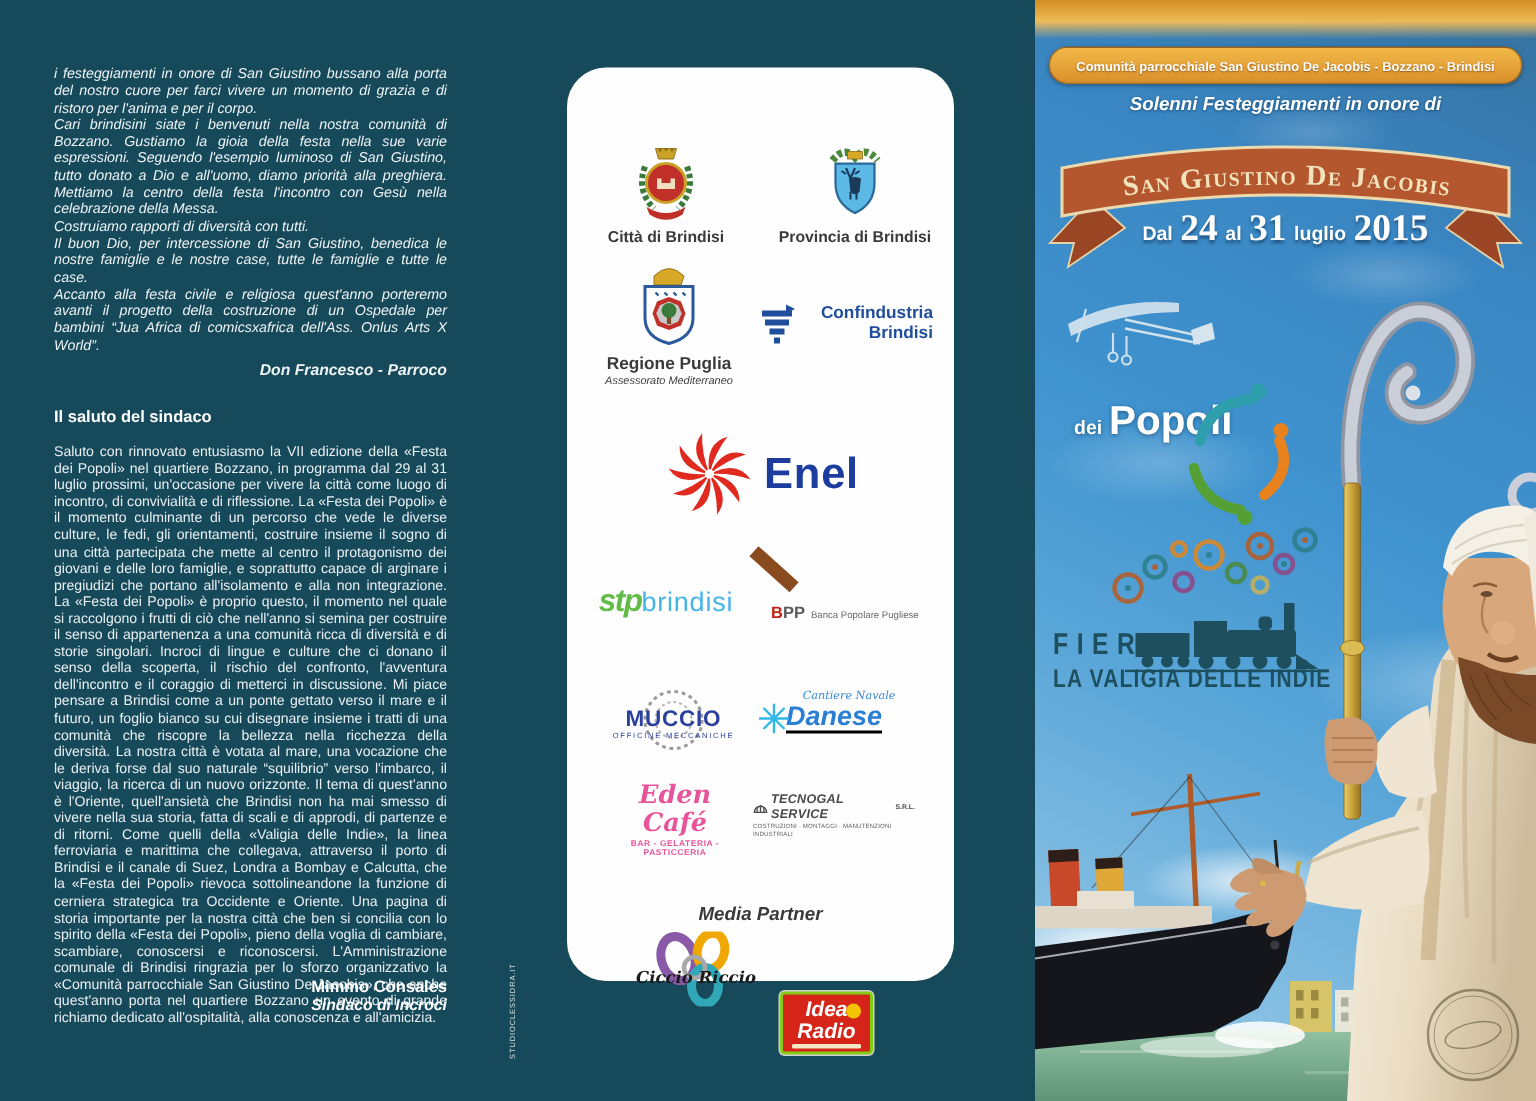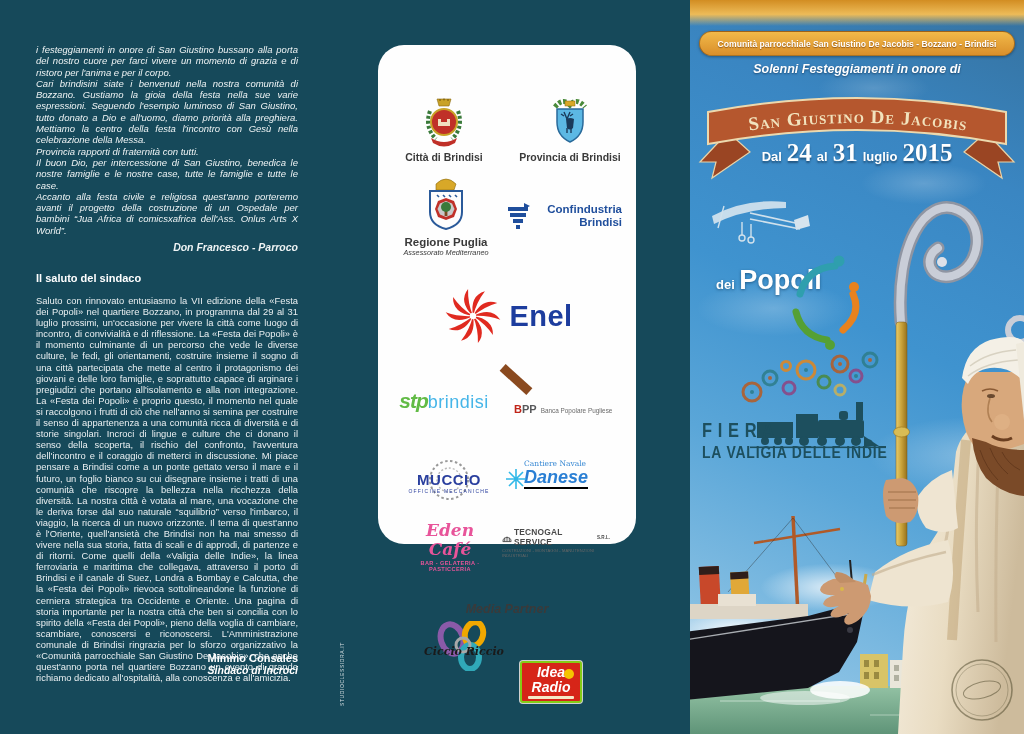--- a/index.html
+++ b/index.html
@@ -17,21 +17,21 @@
   .mayor h3{font-size:11px;font-weight:bold;color:#fff;margin:16px 0 11px;}
   .mayor .mayor-text{font-size:9.4px;line-height:11.1px;text-align:justify;margin:0;hyphens:auto;}
   .mayor-sig{position:absolute;left:36px;top:652px;width:262px;text-align:right;color:#fff;}
   .mayor-sig .nm{font-weight:bold;font-size:11px;}
   .mayor-sig .tt{font-weight:bold;font-style:italic;font-size:10.5px;}
 
   .studio-credit{position:absolute;left:339px;top:642px;height:64px;writing-mode:vertical-rl;
         transform:rotate(180deg);font-size:5px;letter-spacing:.6px;color:rgba(255,255,255,.8);}
 
   
-  .panel{position:absolute;left:378px;top:45px;width:258px;height:499px;background:#fefefe;
+  .panel{position:absolute;left:378px;top:45px;width:258px;height:609px;background:#fefefe;
         border-radius:26px;}
   .lg{position:absolute;text-align:center;color:#3a3a3a;}
   .lg .lbl{font-weight:bold;font-size:10.5px;color:#3a3a3a;}
   .lg .sub{font-style:italic;font-size:7.3px;color:#3a3a3a;}
 
   .lg-citta{left:14px;top:50px;width:104px;}
   .lg-prov{left:136px;top:50px;width:112px;}
   .lg-regione{left:22px;top:131px;width:92px;}
   .lg-regione .lbl{font-size:11.5px;}
   .lg-conf{left:128px;top:156px;width:116px;display:flex;align-items:center;gap:4px;}
@@ -46,31 +46,31 @@
         transform:rotate(42deg);}
   .lg-bpp .row{position:absolute;left:26px;top:32px;white-space:nowrap;}
   .lg-bpp .b{color:#c02418;font-weight:bold;font-size:11px;}
   .lg-bpp .pp{color:#58595b;font-weight:bold;font-size:11px;}
   .lg-bpp .bk{color:#6a6a6a;font-size:6.4px;margin-left:4px;}
   .lg-muccio{left:28px;top:418px;width:86px;height:44px;}
   .lg-muccio svg{position:absolute;left:20px;top:-6px;}
   .lg-muccio .lbl{position:relative;font-size:15px;font-weight:900;color:#2a3f9e;letter-spacing:.5px;margin-top:8px;}
   .lg-muccio .sub{position:relative;font-style:normal;font-size:5px;letter-spacing:1.2px;color:#2a3f9e;}
   .lg-danese{left:126px;top:414px;width:104px;height:46px;}
-  .lg-danese .scr{font-family:"DejaVu Serif",serif;font-size:7.5px;color:#3a8ad4;
-        text-align:right;margin-right:22px;}
+  .lg-danese .scr{font-family:"DejaVu Serif",serif;font-style:italic;font-size:7.5px;color:#3a8ad4;
+        text-align:right;margin-right:11px;}
   .lg-danese .dn{font-weight:bold;font-style:italic;font-size:18px;color:#2a7fd4;
         border-bottom:2px solid #000000;display:inline-block;line-height:1;padding-bottom:1px;}
   .lg-eden{left:24px;top:476px;width:96px;}
   .lg-eden .ed{font-family:"DejaVu Serif",serif;font-style:italic;font-weight:bold;font-size:17px;
         color:#e8549a;line-height:1.1;}
   .lg-eden .sub{font-style:normal;font-size:5.6px;letter-spacing:.4px;color:#e8549a;font-weight:bold;margin-top:2px;}
   .lg-tecnogal{left:124px;top:482px;width:108px;text-align:left;}
   .lg-tecnogal .row{display:flex;align-items:center;gap:2px;}
-  .lg-tecnogal .tg{font-weight:bold;font-size:8.4px;color:#4a4a4a;letter-spacing:.2px;}
+  .lg-tecnogal .tg{font-weight:bold;font-size:8.4px;color:#4a4a4a;letter-spacing:.2px;font-style:italic;}
   .lg-tecnogal .srl{font-size:4.6px;color:#4a4a4a;font-weight:bold;}
   .lg-tecnogal .sub{font-style:normal;font-size:4.1px;color:#666;margin-top:1px;letter-spacing:.1px;}
   .media-heading{position:absolute;top:557px;width:100%;text-align:center;font-weight:bold;
         font-style:italic;font-size:12.5px;color:#3a3a3a;}
   .lg-ciccio{left:38px;top:576px;width:96px;height:50px;}
   .lg-ciccio svg{position:absolute;left:10px;top:0;}
   .lg-ciccio .lbl{position:absolute;left:0;right:0;top:24px;font-family:"DejaVu Serif",serif;
         font-weight:bold;font-style:italic;font-size:11px;color:#1a1a1a;}
   .lg-idea{left:142px;top:580px;width:58px;height:38px;background:#d62518;border:2px solid #84cc16;
         box-shadow:0 0 0 1px #d0d0d0;border-radius:3px;color:#fff;font-weight:bold;font-style:italic;
@@ -120,21 +120,21 @@
   .fiera .l2{font-size:17px;font-weight:bold;letter-spacing:1px;margin-top:3px;}
 </style>
 </head>
 <body>
 
 <div class="page">
 
   <section class="pastor">
     <p class="body">i festeggiamenti in onore di San Giustino bussano alla porta del nostro cuore per farci vivere un momento di grazia e di ristoro per l'anima e per il corpo.</p>
     <p class="body">Cari brindisini siate i benvenuti nella nostra comunità di Bozzano. Gustiamo la gioia della festa nella sue varie espressioni. Seguendo l'esempio luminoso di San Giustino, tutto donato a Dio e all'uomo, diamo priorità alla preghiera. Mettiamo la centro della festa l'incontro con Gesù nella celebrazione della Messa.</p>
-    <p class="body">Provincia rapporti di fraternità con tutti.</p>
+    <p class="body">Costruiamo rapporti di diversità con tutti.</p>
     <p class="body">Il buon Dio, per intercessione di San Giustino, benedica le nostre famiglie e le nostre case, tutte le famiglie e tutte le case.</p>
     <p class="body">Accanto alla festa civile e religiosa quest'anno porteremo avanti il progetto della costruzione di un Ospedale per bambini “Jua Africa di comicsxafrica dell'Ass. Onlus Arts X World”.</p>
     <p class="sig">Don Francesco - Parroco</p>
   </section>
 
   <section class="mayor">
     <h3>Il saluto del sindaco</h3>
     <p class="mayor-text">Saluto con rinnovato entusiasmo la VII edizione della «Festa dei Popoli» nel quartiere Bozzano, in programma dal 29 al 31 luglio prossimi, un'occasione per vivere la città come luogo di incontro, di convivialità e di riflessione. La «Festa dei Popoli» è il momento culminante di un percorso che vede le diverse culture, le fedi, gli orientamenti, costruire insieme il sogno di una città partecipata che mette al centro il protagonismo dei giovani e delle loro famiglie, e soprattutto capace di arginare i pregiudizi che portano all'isolamento e alla non integrazione. La «Festa dei Popoli» è proprio questo, il momento nel quale si raccolgono i frutti di ciò che nell'anno si semina per costruire il senso di appartenenza a una comunità ricca di diversità e di storie singolari. Incroci di lingue e culture che ci donano il senso della scoperta, il rischio del confronto, l'avventura dell'incontro e il coraggio di metterci in discussione. Mi piace pensare a Brindisi come a un ponte gettato verso il mare e il futuro, un foglio bianco su cui disegnare insieme i tratti di una comunità che riscopre la bellezza nella ricchezza della diversità. La nostra città è votata al mare, una vocazione che le deriva forse dal suo naturale “squilibrio” verso l'imbarco, il viaggio, la ricerca di un nuovo orizzonte. Il tema di quest'anno è l'Oriente, quell'ansietà che Brindisi non ha mai smesso di vivere nella sua storia, fatta di scali e di approdi, di partenze e di ritorni. Come quelli della «Valigia delle Indie», la linea ferroviaria e marittima che collegava, attraverso il porto di Brindisi e il canale di Suez, Londra a Bombay e Calcutta, che la «Festa dei Popoli» rievoca sottolineandone la funzione di cerniera strategica tra Occidente e Oriente. Una pagina di storia importante per la nostra città che ben si concilia con lo spirito della «Festa dei Popoli», pieno della voglia di cambiare, scambiare, conoscersi e riconoscersi. L'Amministrazione comunale di Brindisi ringrazia per lo sforzo organizzativo la «Comunità parrocchiale San Giustino De Jacobis», che anche quest'anno porta nel quartiere Bozzano un evento di grande richiamo dedicato all'ospitalità, alla conoscenza e all'amicizia.</p>
   </section>
   <div class="mayor-sig">

